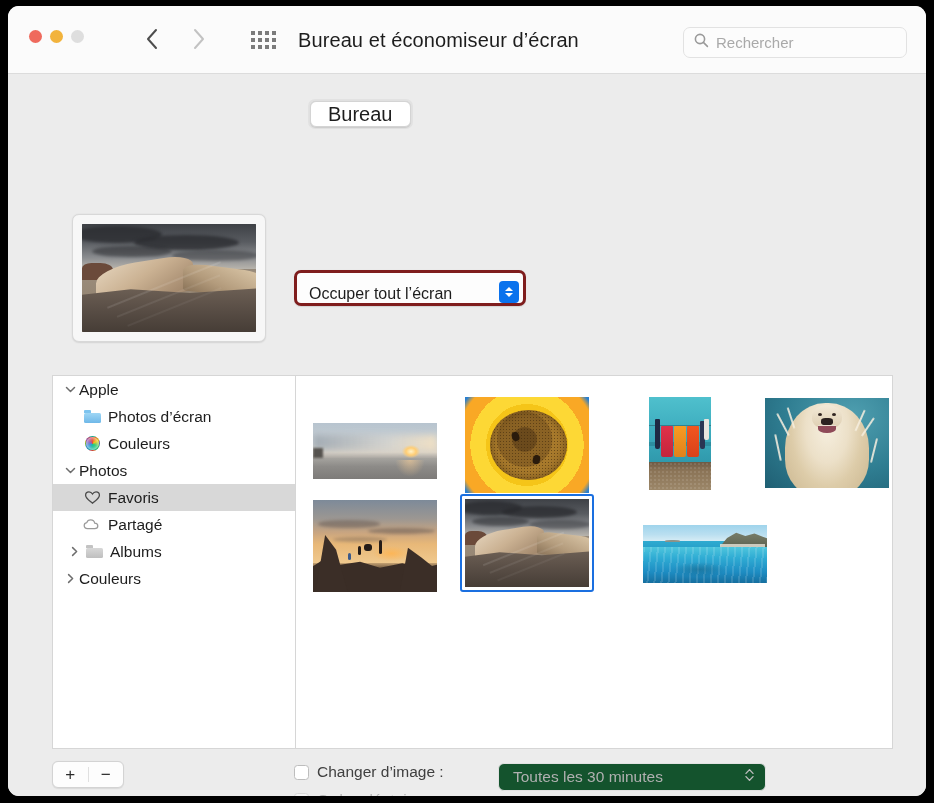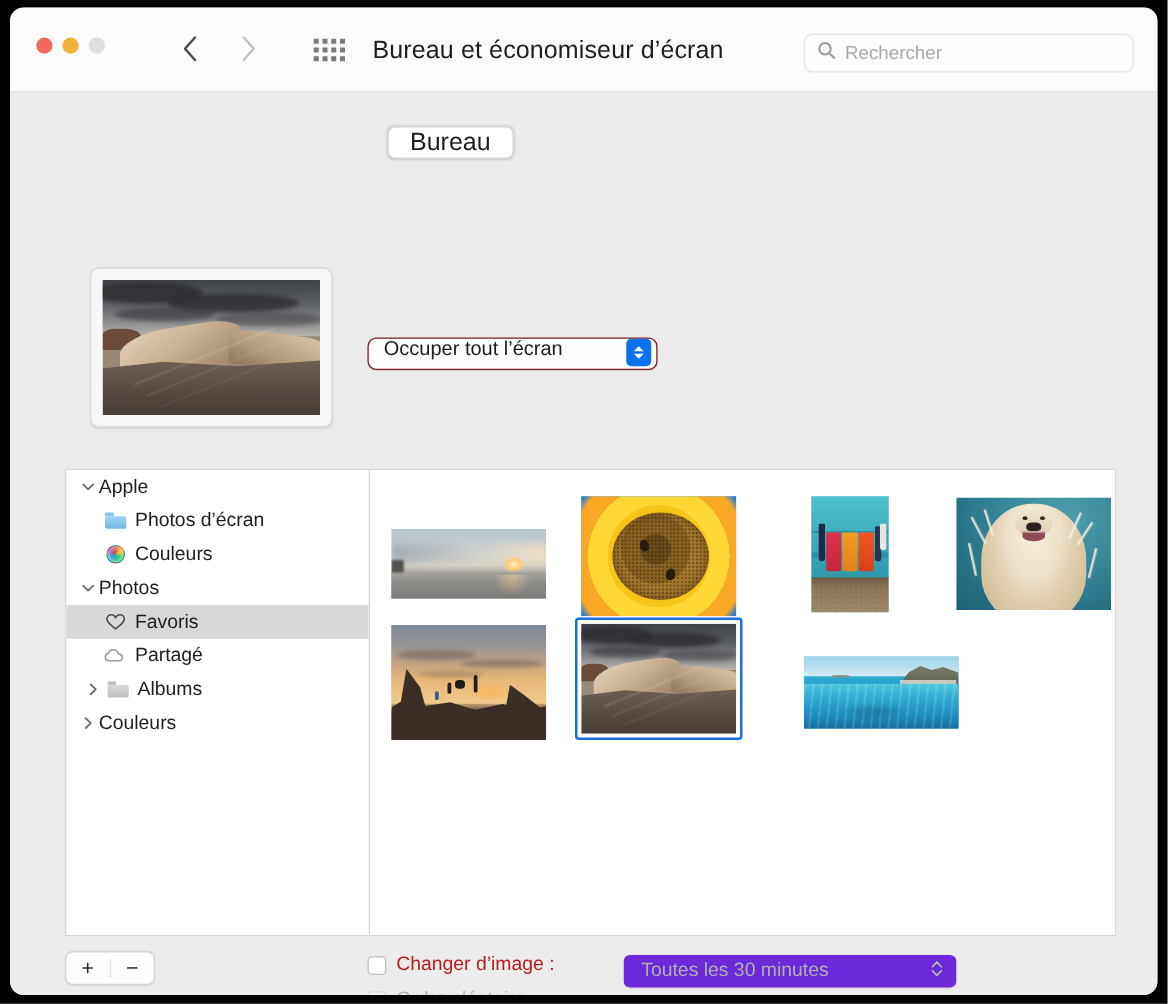--- a/index.html
+++ b/index.html
@@ -77,21 +77,21 @@
     top: 23px;
     font-size: 20px;
     color: #1d1d1d;
     letter-spacing: 0.1px;
   }
 
   .searchfield {
     position: absolute;
     right: 19px;
     top: 21px;
-    width: 264px;
+    width: 224px;
     height: 31px;
     background: #fcfcfc;
     border: 1px solid #e2e2e2;
     border-radius: 7px;
     display: flex;
     align-items: center;
     padding-left: 10px;
   }
   .searchfield .mag { margin-right: 7px; flex: none; }
   .search-input {
@@ -151,27 +151,27 @@
     width: 100%; height: 100%;
     border-radius: 1px;
     overflow: hidden;
   }
 
   
   .popup {
     position: absolute;
     left: 286px;
     top: 196px;
-    height: 26px;
+    height: 36px;
     min-width: 232px;
     background: #fdfdfd;
-    border: 1px solid #7f1d1d;
+    border: 3px solid #7f1d1d;
     border-radius: 7px;
     display: flex;
-    align-items: flex-start;
+    align-items: flex-end;
     padding-left: 12px;
     padding-right: 4px;
     box-shadow: 0 0.5px 1px rgba(0,0,0,0.10);
   }
   .popup-label { font-size: 16px; color: #1c1c1c; flex: 1; white-space: nowrap; }
   .stepper {
     width: 20px; height: 22px;
     background: #0a72ed;
     border-radius: 4px;
     display: flex; flex-direction: column;
@@ -279,30 +279,30 @@
   }
   .checkbox {
     width: 15px; height: 15px;
     background: #ffffff;
     border: 1px solid #bdbdbd;
     border-radius: 3.5px;
     flex: none;
     margin-right: 8px;
   }
   .checkbox.dim { background: #f4f4f4; border-color: #d8d8d8; }
-  .cb-label { font-size: 15.5px; color: #b91c1c; white-space: nowrap; }
+  .cb-label { font-size: 15.5px; color: #404040; white-space: nowrap; }
   .cb-label.dim { color: #b4b4b4; }
 
   .popup-dim {
     position: absolute;
     left: 490px;
     top: 689px;
     width: 268px;
     height: 28px;
-    background: #6d28d9;
+    background: #14532d;
     border: 1px solid #e2e2e2;
     border-radius: 6px;
     display: flex;
     align-items: center;
     padding: 0 10px 0 14px;
   }
   .popup-dim .lbl { flex: 1; font-size: 15.5px; color: #b0b0b0; white-space: nowrap; }
 
   
   .art { width: 100%; height: 100%; position: relative; overflow: hidden; }

